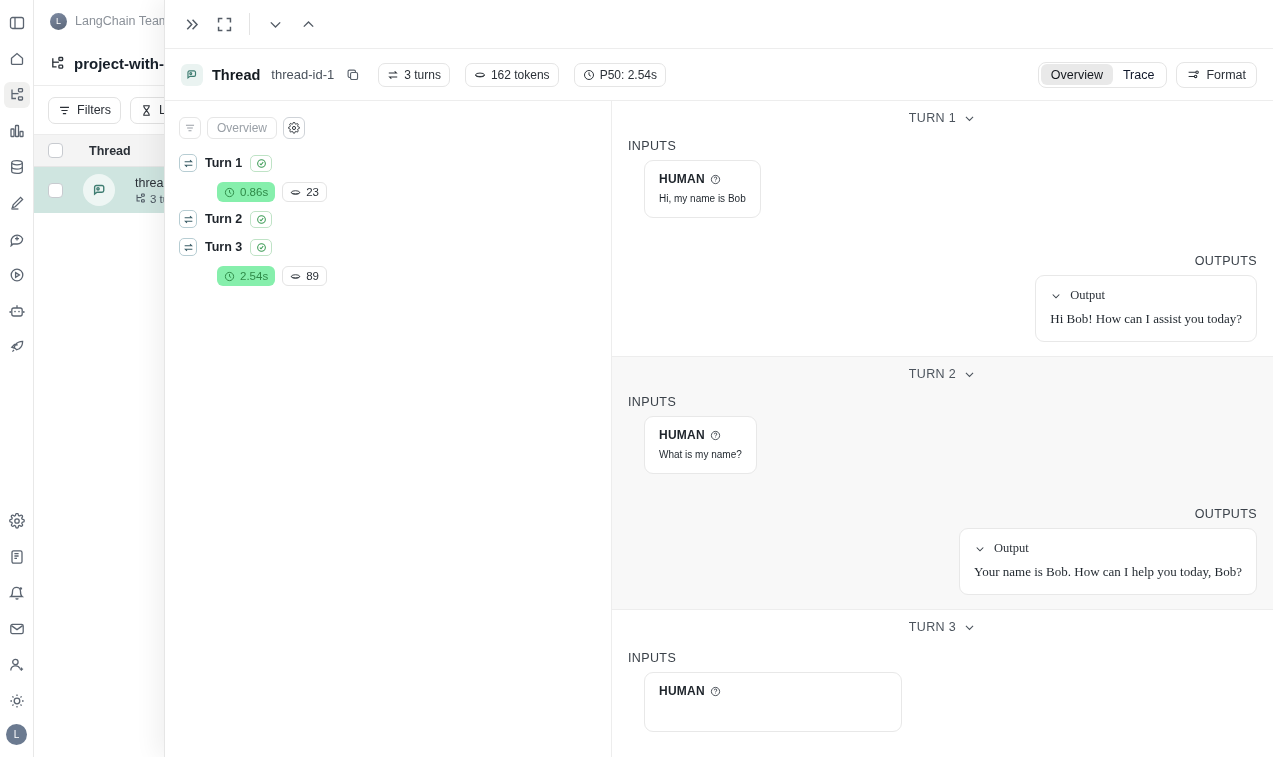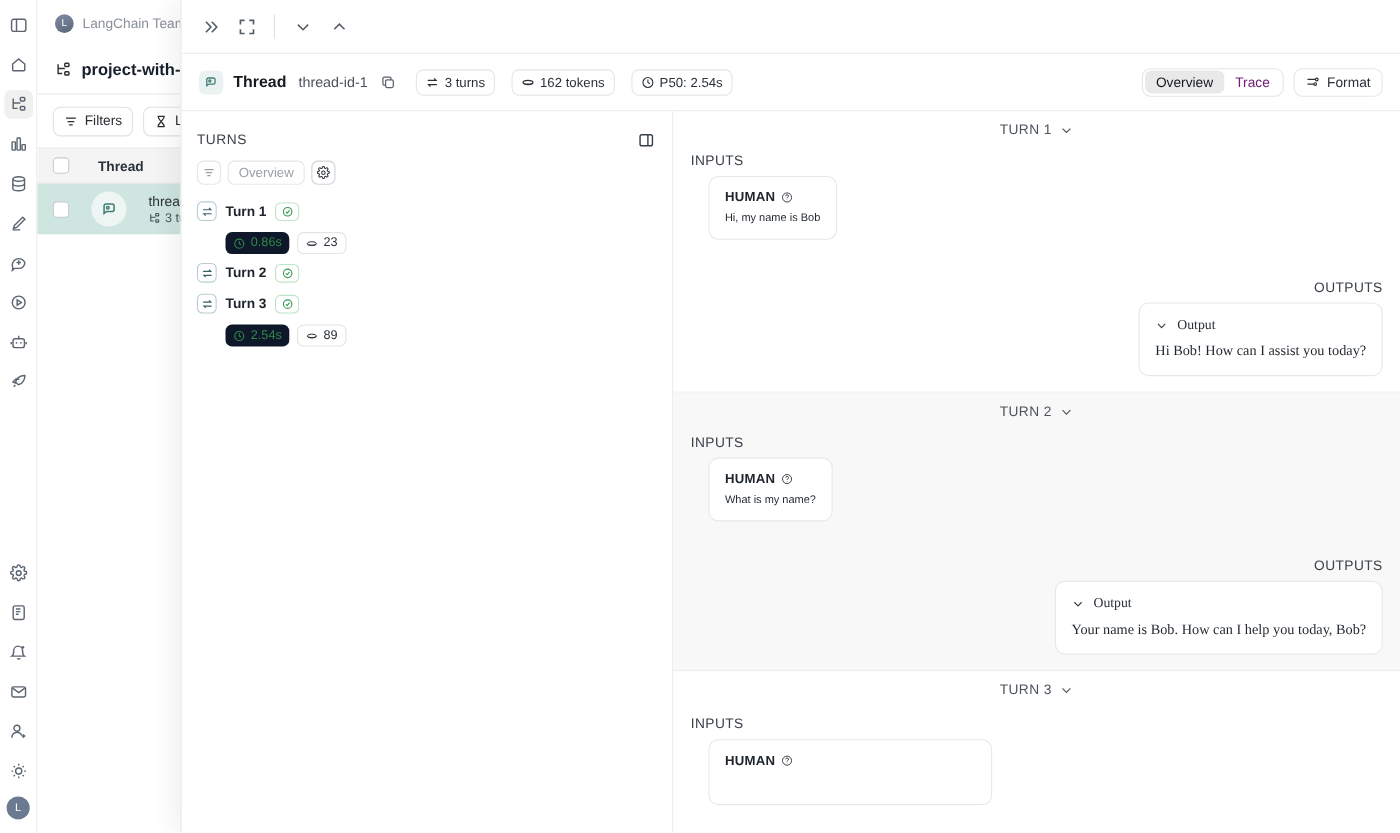--- a/index.html
+++ b/index.html
@@ -109,21 +109,21 @@
     display: inline-flex; align-items: center; gap: 5px; padding: 0 8px;
     font-size: 12px; color: #2b3138; white-space: nowrap; margin-left: 6px;
   }
   .hdr-right { margin-left: auto; display: flex; align-items: center; gap: 9px; }
   .segmented {
     height: 26px; border: 1px solid #e5e5e5; border-radius: 8px; background: #fff;
     display: inline-flex; align-items: center; padding: 2px;
   }
   .seg {
     height: 21px; padding: 0 10px; border-radius: 6px; font-size: 12.5px;
-    display: flex; align-items: center; color: #701a75;
+    display: flex; align-items: center; color: #0f172a;
   }
   .seg.on { background: #e9e9e9; color: #15191f; }
   .format-btn {
     height: 26px; border: 1px solid #e5e5e5; border-radius: 8px; background: #fff;
     display: inline-flex; align-items: center; gap: 6px; padding: 0 10px;
     font-size: 12.5px; color: #2b3138;
   }
 
   .panel-body { flex: 1; display: flex; min-height: 0; }
 
@@ -157,21 +157,21 @@
   .turn-label { font-size: 12.5px; font-weight: 700; color: #1e242b; }
   .ok-badge {
     width: 22px; height: 17px; border: 1px solid #bfe3c6; border-radius: 5px; background: #fff;
     display: flex; align-items: center; justify-content: center; color: #3a9a54; flex: none;
   }
   .turn-metrics { display: flex; align-items: center; gap: 7px; margin: 8px 0 0 26px; }
   .m-badge {
     height: 20px; border-radius: 6px; display: inline-flex; align-items: center; gap: 5px;
     padding: 0 7px; font-size: 11.5px; white-space: nowrap;
   }
-  .m-green { background: #0f172a; color: #2f8a48; }
+  .m-green { background: #86efac; color: #2f8a48; margin-left: 12px; }
   .m-amber { background: #fdf1e0; color: #c6701a; }
   .m-plain { border: 1px solid #e4e4e4; background: #fff; color: #2b3138; }
 
   
   .detail-pane { flex: 1; min-width: 0; overflow: hidden; }
   .turn-sec { padding: 0 16px 14px 16px; }
   .turn-sec.alt { background: #f8f8f8; }
   .turn-sec-head {
     display: flex; align-items: center; justify-content: center; gap: 7px;
     height: 34px; font-size: 12.5px; color: #4c545d; letter-spacing: .03em;
@@ -466,29 +466,20 @@
               </svg>
           </span>
           <span>Format</span>
         </div>
       </div>
     </div>
 
     <div class="panel-body">
 
       <div class="turns-pane">
-        <div class="turns-head">
-          <div class="turns-title">TURNS</div>
-          <div class="turns-collapse">
-            <svg width="15" height="15" viewBox="0 0 16 16" fill="none" stroke="currentColor" stroke-width="1.4">
-                <rect x="2" y="2.6" width="12" height="10.8" rx="1.8"></rect>
-                <line x1="9.6" y1="2.6" x2="9.6" y2="13.4"></line>
-              </svg>
-          </div>
-        </div>
         <div class="turns-toolbar">
           <div class="sq-btn">
             <svg width="12" height="12" viewBox="0 0 16 16" fill="none" stroke="currentColor" stroke-width="1.5">
                 <path d="M2.6 4.4h10.8M4.2 8h7.6M6 11.6h4"></path>
               </svg>
           </div>
           <div class="wf-btn">Overview</div>
           <div class="gear-btn">
             <svg width="12" height="12" viewBox="0 0 16 16" fill="none" stroke="currentColor" stroke-width="1.3">
                 <circle cx="8" cy="8" r="2.1"></circle>

